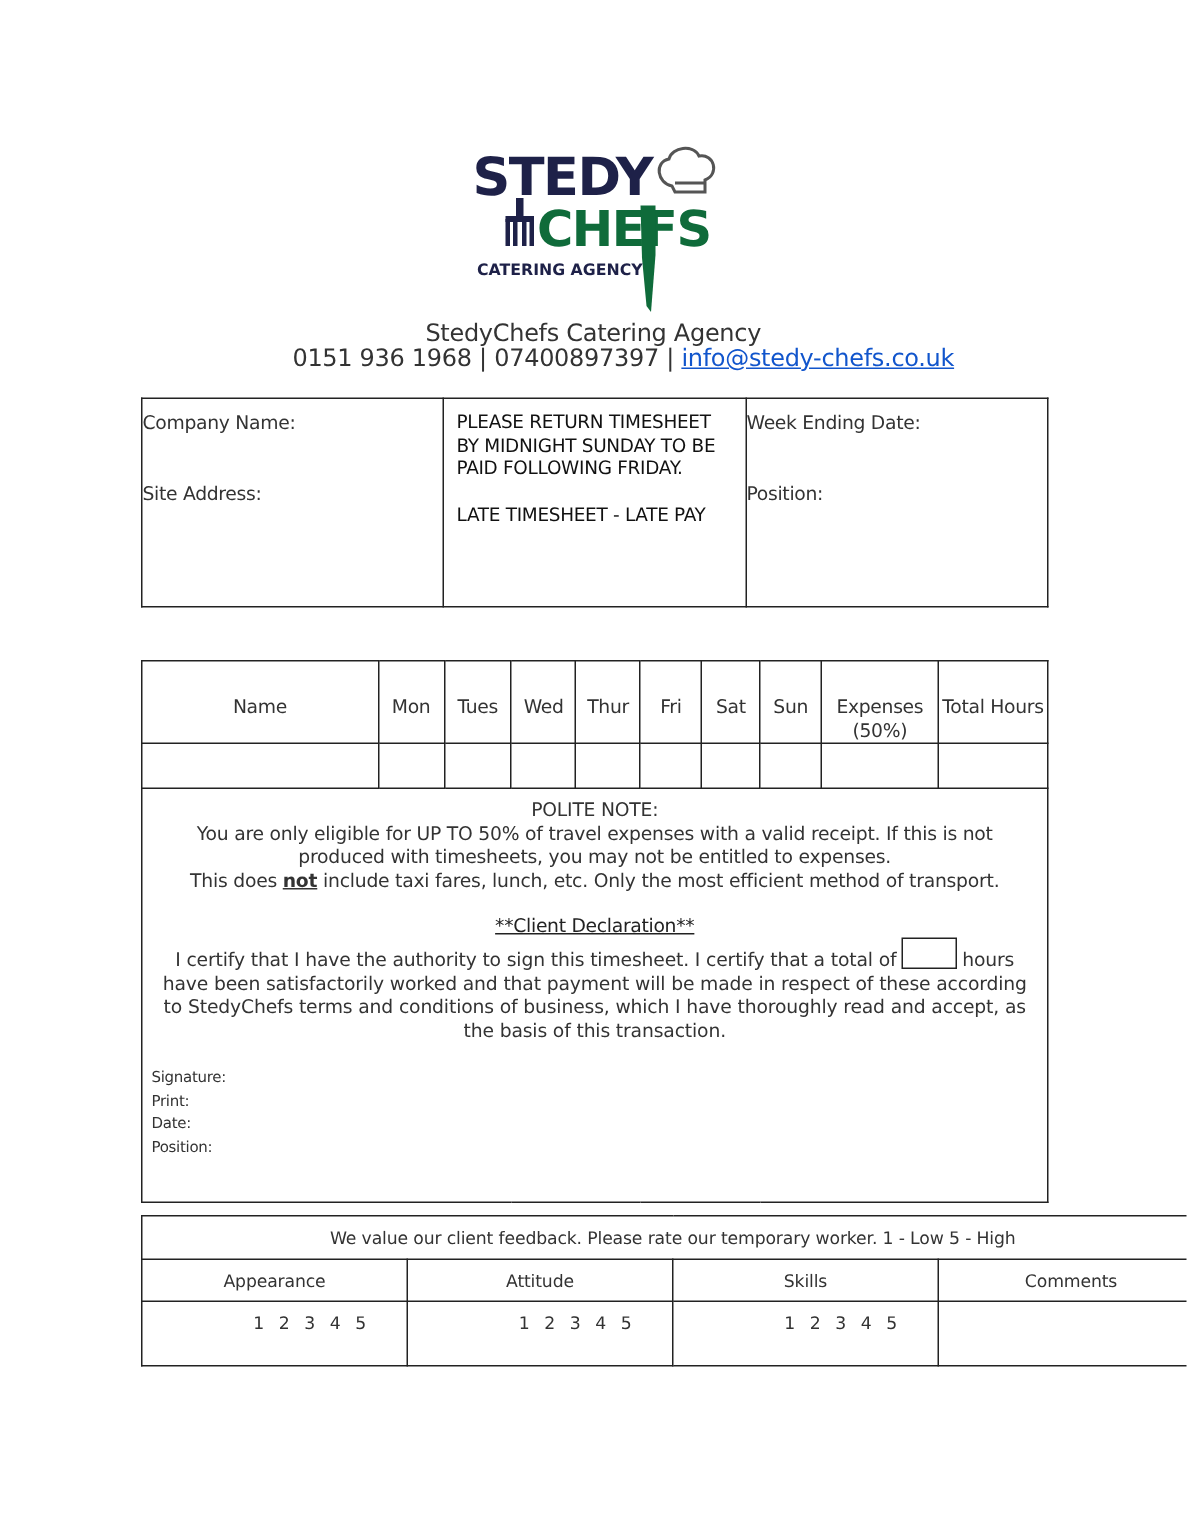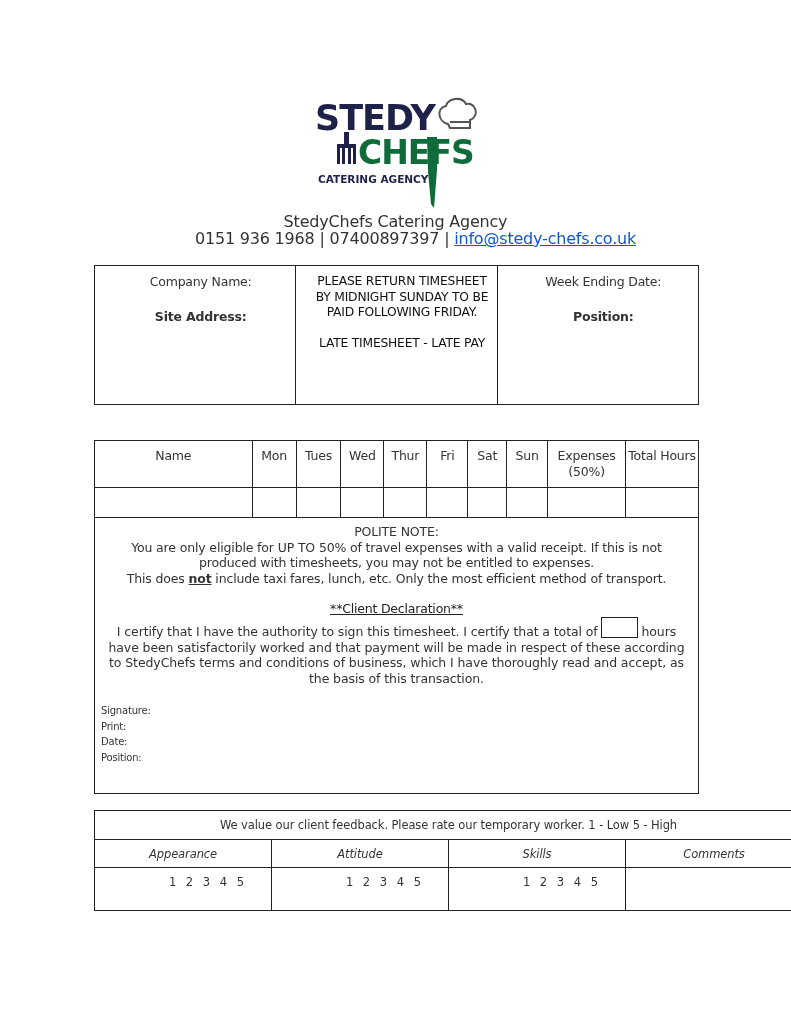--- a/index.html
+++ b/index.html
@@ -11,45 +11,45 @@
     .contact { position: absolute; left: 0; width: 791px; text-align: center; font-size: 16px; color: #333; letter-spacing: -0.2px; }
     .contact.l1 { top: 212px; }
     .contact.l2 { top: 229px; margin-left: 20px; }
     .contact a { color: #1155cc; text-decoration: underline; }
 
     table { border-collapse: collapse; position: absolute; }
     td { border: 1.5px solid #222; vertical-align: top; }
 
     
     .info { left: 94px; top: 265px; width: 605px; height: 140px; }
-    .info td { width: 33.33%; text-align: center; font-size: 12.5px; letter-spacing: -0.2px; padding-left: 11px; }
+    .info td { width: 33.33%; font-size: 12.5px; letter-spacing: -0.2px; }
     .info .lbl { display: block; }
     .info .c1 .lbl1 { margin-top: 8px; }
-    .info .c1 .lbl2 { margin-top: 20px; font-weight: bold; }
+    .info .c1 .lbl2 { margin-top: 32px; }
     .notice { font-size: 12.3px; color: #111; line-height: 15.5px; padding: 8px 8px 0 8px; }
     .notice .gap { height: 15px; }
 
     
     .ts { left: 94px; top: 440px; width: 605px; }
     .ts td { font-size: 12.5px; text-align: center; letter-spacing: -0.2px; line-height: 16px; }
-    .ts .hdr td { height: 47px; padding-top: 7px; }
+    .ts .hdr td { height: 47px; padding-top: 22px; }
     .ts .blank td { height: 30px; }
     .ts .note td { height: 276px; text-align: center; padding: 6px 6px 15px 6px; }
 
     .note-text { font-size: 12.5px; line-height: 15.5px; color: #333; letter-spacing: -0.15px; }
     .decl-title { margin-top: 15px; font-size: 12.5px; text-decoration: underline; color: #222; }
     .decl-body { font-size: 12.5px; line-height: 15.5px; color: #333; letter-spacing: -0.1px; }
     .hours-box { display: inline-block; width: 37px; height: 21px; border: 1.5px solid #222; vertical-align: -2px; margin-left: 3px; }
     .sig-block { text-align: left; margin-top: 17px; font-size: 10px; line-height: 15.5px; color: #333; }
 
     
     .fb { left: 94px; top: 810px; width: 709px; }
     .fb td { font-size: 11.5px; text-align: center; color: #333; letter-spacing: -0.1px; }
     .fb .title td { height: 29px; vertical-align: middle; }
-    .fb .cols td { height: 28px; vertical-align: middle; width: 25%; font-style: italic; }
+    .fb .cols td { height: 28px; vertical-align: middle; width: 25%; }
     .fb .vals td { height: 43px; padding-top: 7px; padding-left: 48px; }
     .rating { word-spacing: 4px; letter-spacing: 1px; }
   </style>
 </head>
 <body>
 
 <svg class="logo" viewBox="0 0 175 118">
   <text x="5" y="38" font-family="DejaVu Sans, sans-serif" font-weight="bold" font-size="35" fill="#1e2148" letter-spacing="-1">STEDY</text>
   <g fill="none" stroke="#555" stroke-width="2">
     <path d="M138 32 C128 30 126 16 136 14 C138 6 152 4 156 12 C166 10 170 24 160 28 L160 36 L140 36 Z"></path>

